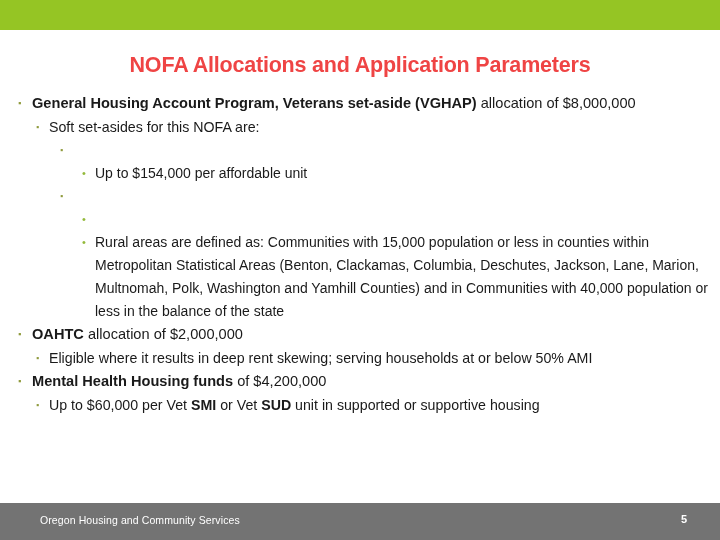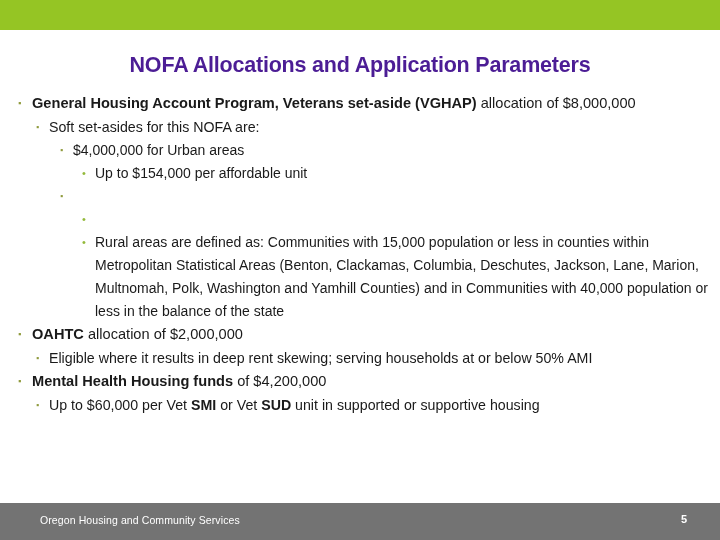--- a/index.html
+++ b/index.html
@@ -27,21 +27,21 @@
 
   
   #slide-title {
     position: absolute;
     top: 52px;
     left: 0;
     width: 720px;
     text-align: center;
     font-size: 21.5px;
     font-weight: bold;
-    color: #4c1d95;
+    color: #ef4444;
     letter-spacing: -0.2px;
     line-height: 26px;
   }
 
   
   #body-outline {
     position: absolute;
     top: 92px;
     left: 0;
     width: 720px;
@@ -153,21 +153,20 @@
     <div class="row lvl1">
       <span class="bullet">▪</span>
       <span class="txt"><b>General Housing Account Program, Veterans set-aside (VGHAP)</b><span> allocation of  $8,000,000</span></span>
     </div>
     <div class="row lvl2">
       <span class="bullet">▪</span>
       <span class="txt">Soft set-asides for this NOFA are:</span>
     </div>
     <div class="row lvl3">
       <span class="bullet">▪</span>
-      <span class="txt">$4,000,000 for Urban areas</span>
     </div>
     <div class="row lvl4">
       <span class="bullet">•</span>
       <span class="txt">Up to $154,000 per affordable unit</span>
     </div>
     <div class="row lvl3">
       <span class="bullet">▪</span>
     </div>
     <div class="row lvl4">
       <span class="bullet">•</span>

